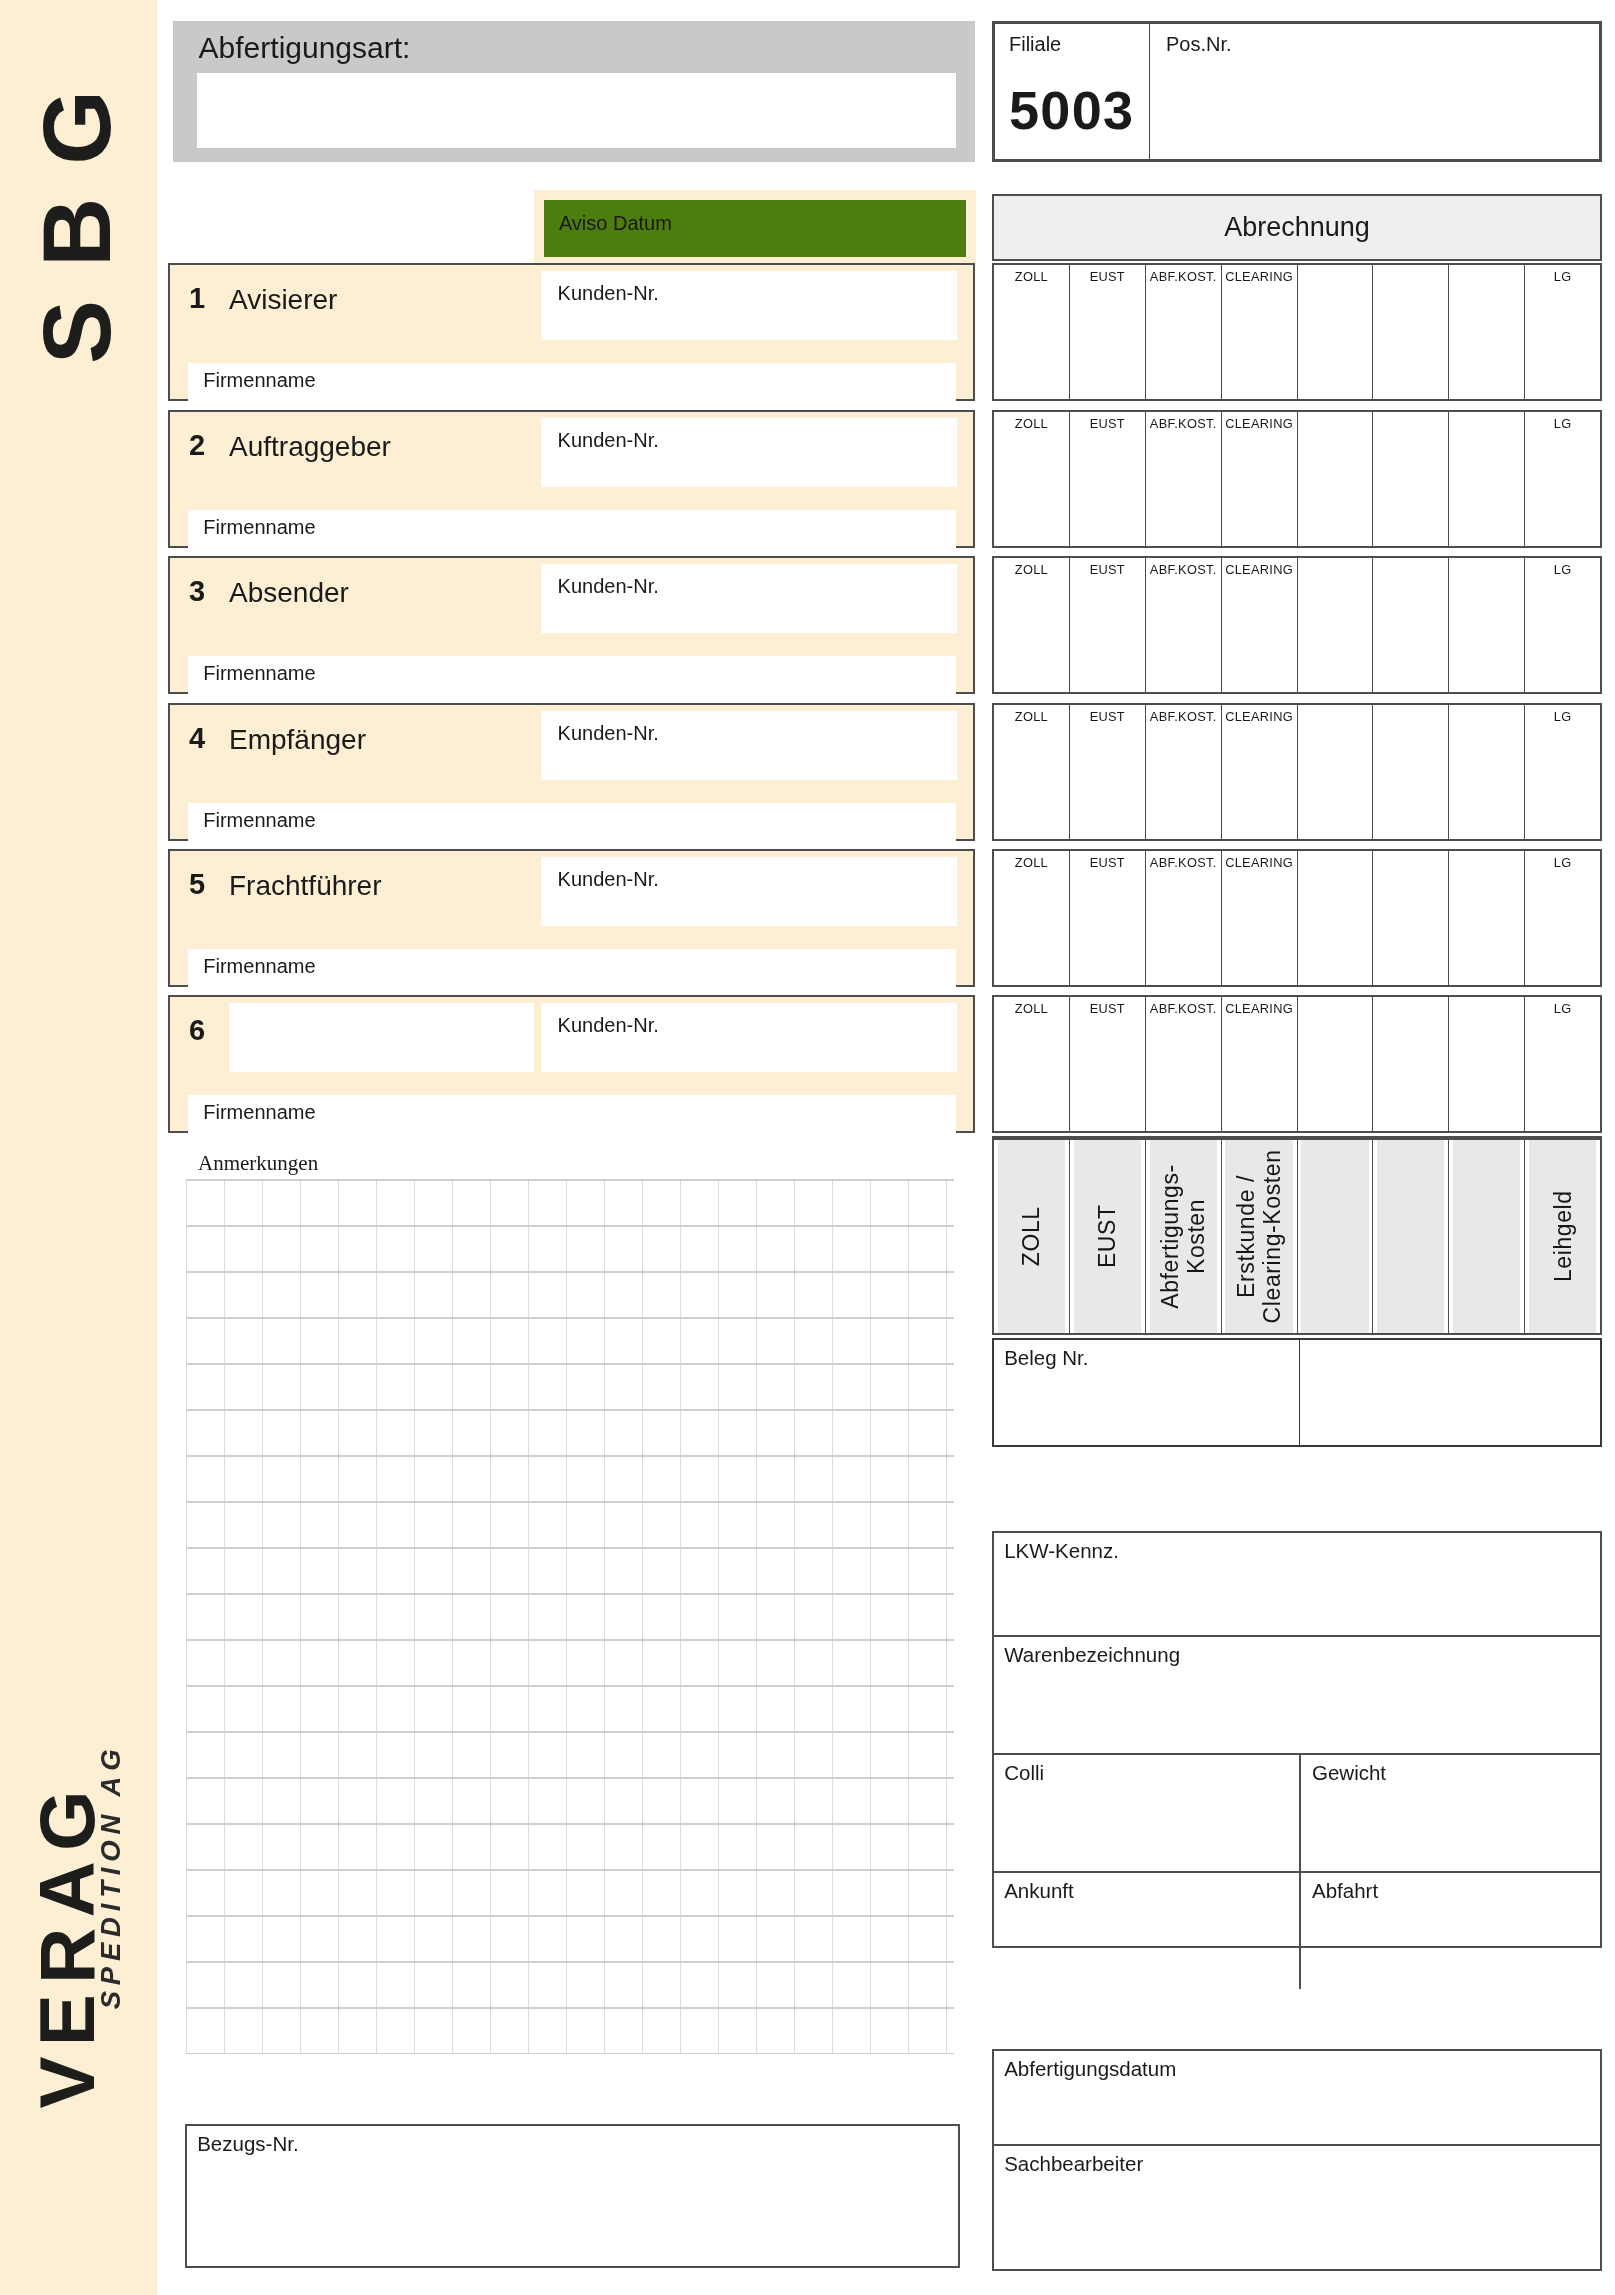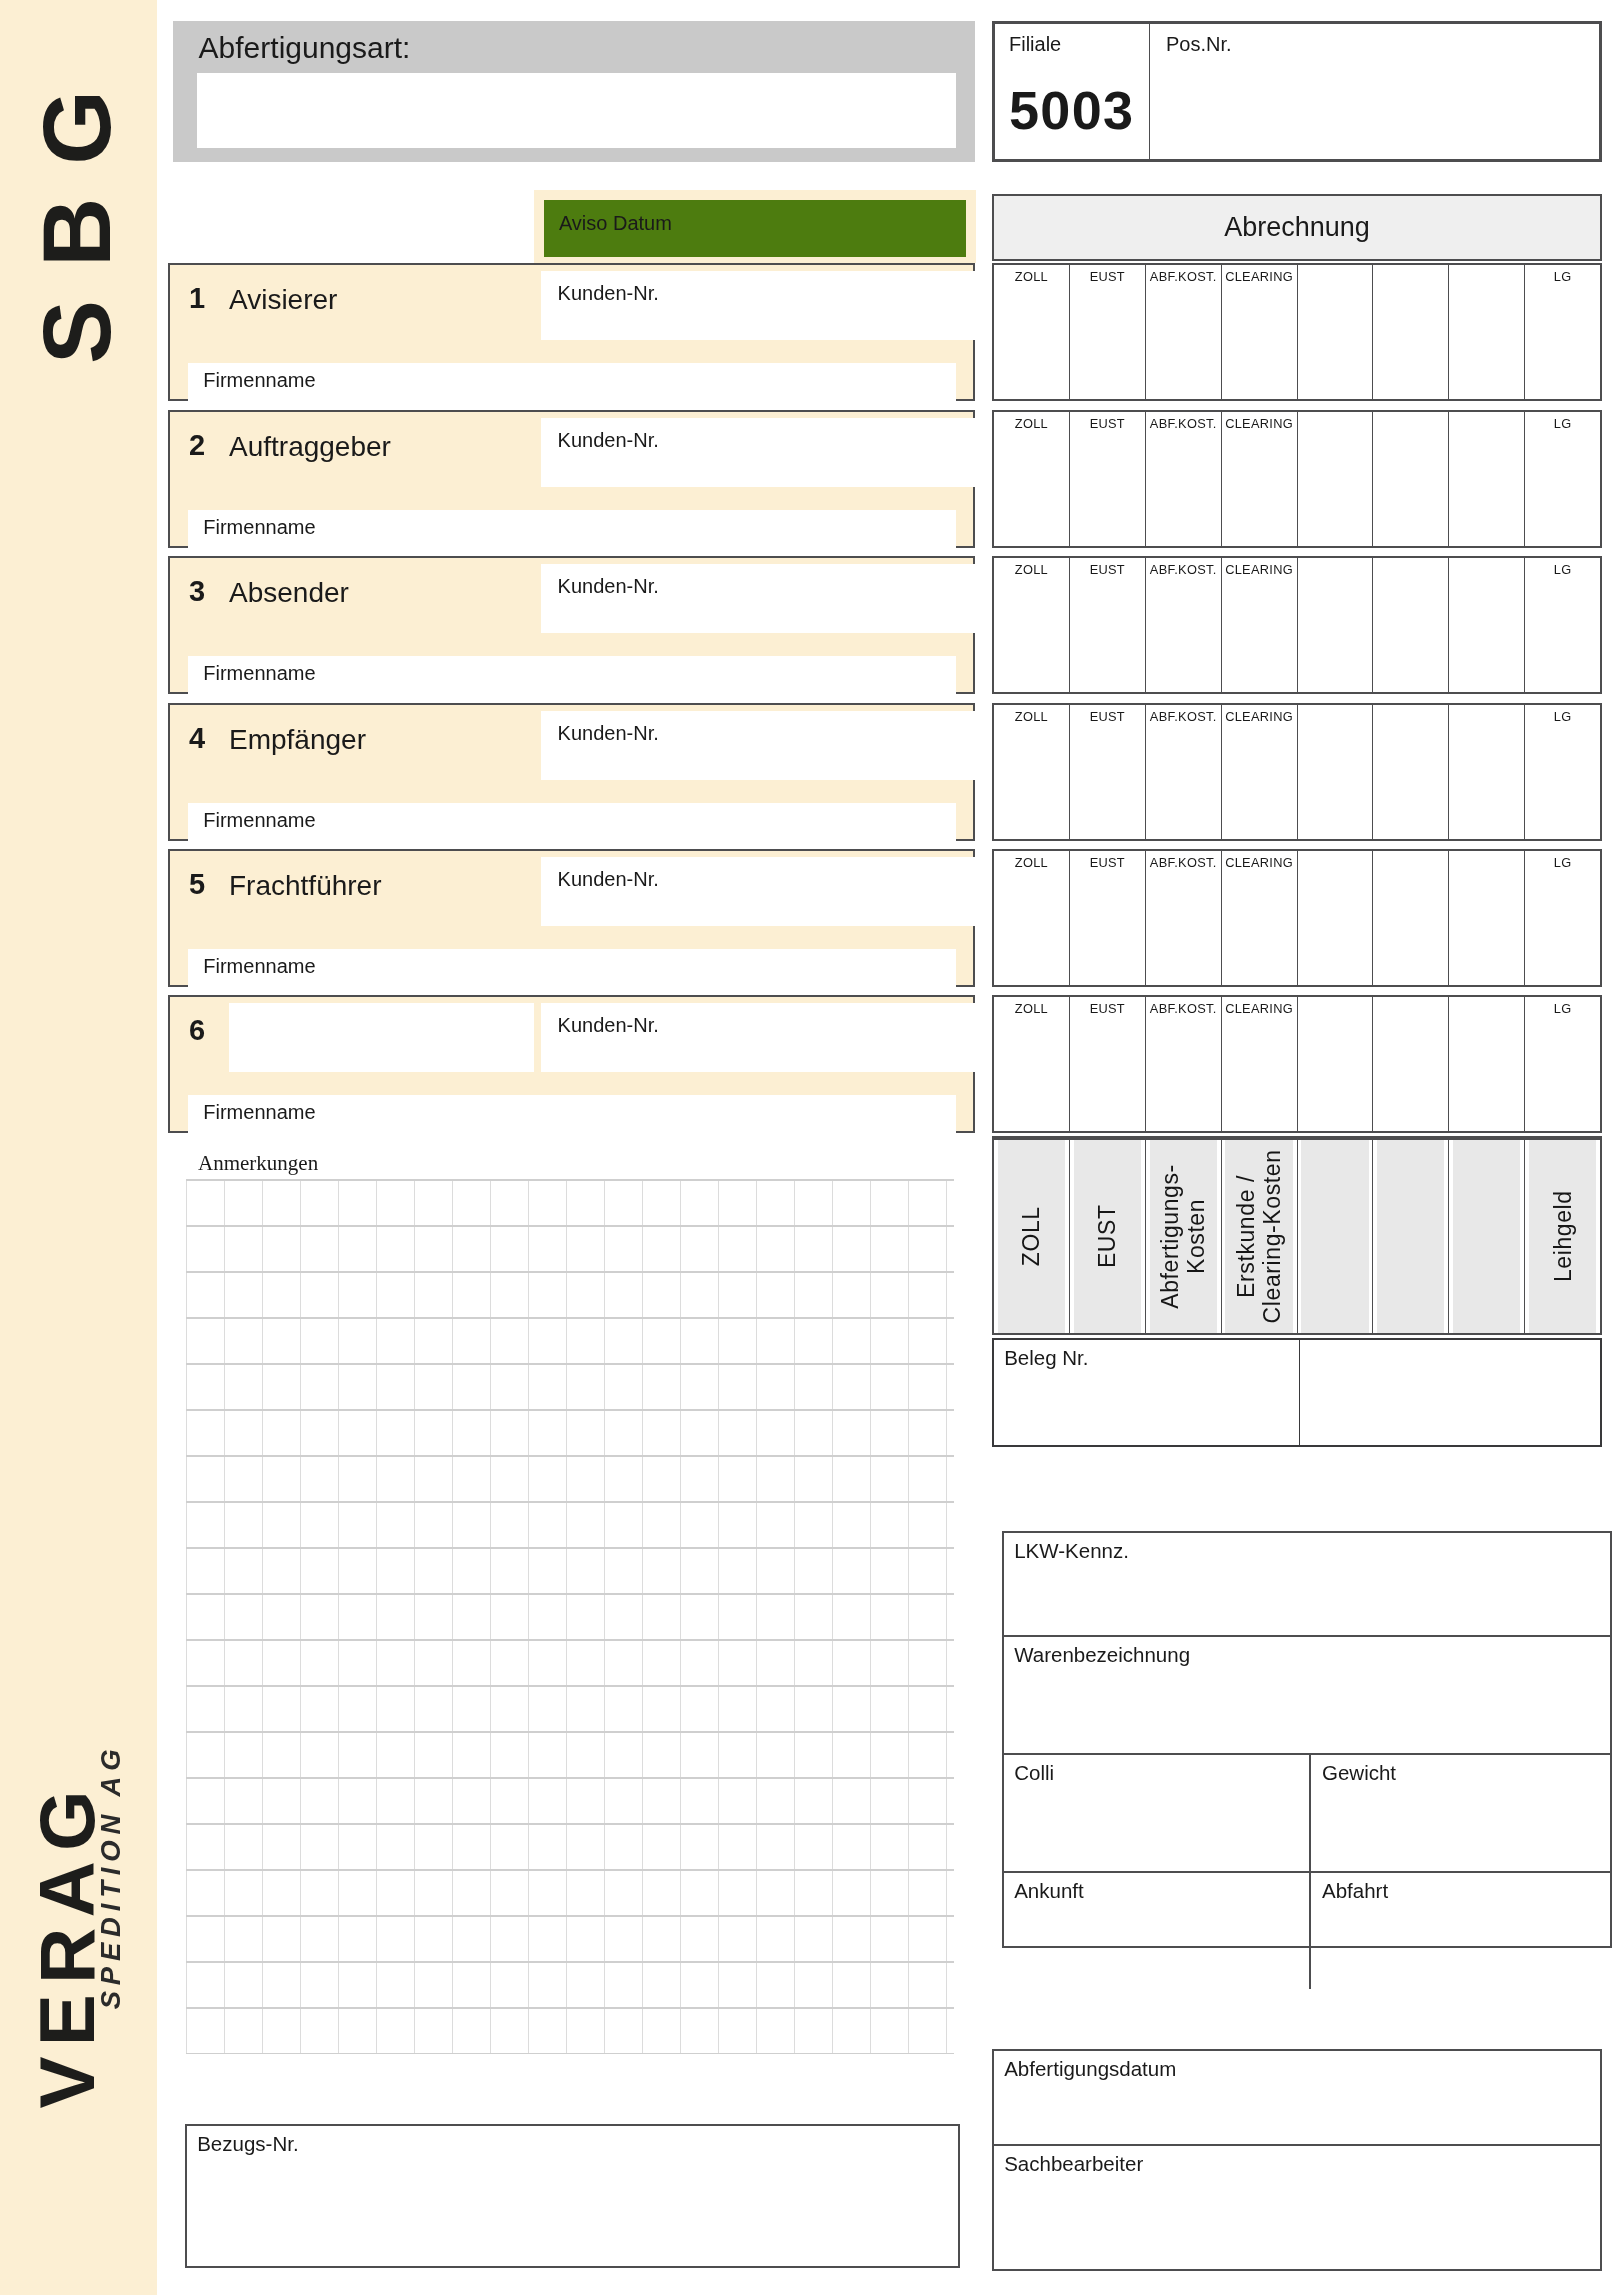--- a/index.html
+++ b/index.html
@@ -31,21 +31,21 @@
   .aviso-label{position:absolute;left:15.3px;top:11.5px;font-size:20px;}
 
   
   .abr-header{left:992px;top:194px;width:610px;height:67px;background:#EFEFEF;border:2.6px solid #4d4d4f;box-sizing:border-box;display:flex;align-items:center;justify-content:center;font-size:27px;}
 
   
   .section{position:absolute;left:168px;width:807px;height:138px;background:#FCEFD3;border:2.6px solid #4d4d4f;box-sizing:border-box;}
   .sec-number{position:absolute;left:19px;top:16.6px;font-size:29px;font-weight:bold;}
   .sec-title{position:absolute;left:59px;top:19px;font-size:28px;}
   .sec-role-input{position:absolute;left:59px;top:6.4px;width:305px;height:69px;background:#fff;display:none;}
-  .sec-kunden{position:absolute;left:371px;top:6.4px;width:416px;height:69px;background:#fff;padding-left:43px;}
+  .sec-kunden{position:absolute;left:371px;top:6.4px;width:416px;height:69px;background:#fff;}
   .sec-kunden-label{position:absolute;left:16.6px;top:10.2px;font-size:20px;}
   .sec-firma{position:absolute;left:18px;top:98px;width:768px;height:50px;background:#ffffff;}
   .sec-firma-label{position:absolute;left:15.3px;top:6.4px;font-size:20px;}
 
   
   .band{position:absolute;left:992px;width:610px;height:138px;background:#fff;border:2.6px solid #4d4d4f;box-sizing:border-box;display:flex;}
   .band-cell{flex:1 1 0;border-left:1.3px solid #4d4d4f;position:relative;}
   .band-cell:first-child{border-left:none;}
   .band-cell-label{position:absolute;top:3.8px;left:0;right:0;text-align:center;font-size:12.8px;letter-spacing:0.3px;}
 
@@ -64,21 +64,21 @@
   .beleg-label{position:absolute;left:10.2px;top:6.4px;font-size:20.5px;}
   .euro{position:absolute;right:23px;bottom:15.3px;font-size:35px;}
 
   
   .anm-label{left:198px;top:1151px;font-size:21px;font-family:Liberation Serif, serif;}
   .anm-grid{left:186px;top:1179px;width:768px;height:875px;background-image:
       repeating-linear-gradient(to bottom,#cfcfcf 0 1.9px,transparent 1.9px 46px),
       repeating-linear-gradient(to right,#dcdcdc 0 1.3px,transparent 1.3px 38px);}
 
   
-  .ship{left:992px;top:1531px;width:610px;height:417px;border:2.6px solid #4d4d4f;box-sizing:border-box;background:#fff;margin-left:10px;}
+  .ship{left:992px;top:1531px;width:610px;height:417px;border:2.6px solid #4d4d4f;box-sizing:border-box;background:#fff;}
   .ship-row{position:relative;height:118px;border-top:2.6px solid #4d4d4f;box-sizing:border-box;}
   .ship-row:first-child{border-top:none;height:102px;}
   .ship-label{position:absolute;left:10.2px;top:6.4px;font-size:20.5px;}
   .ship-split{position:absolute;left:305px;top:0;bottom:0;border-left:2.6px solid #4d4d4f;}
   .ship-label2{position:absolute;left:318px;top:6.4px;font-size:20.5px;}
 
   
   .proc{left:992px;top:2049px;width:610px;height:222px;border:2.6px solid #4d4d4f;box-sizing:border-box;background:#fff;}
   .proc-row1{position:relative;height:95px;border-bottom:2.6px solid #4d4d4f;box-sizing:border-box;}
   .proc-row2{position:relative;height:125px;}

